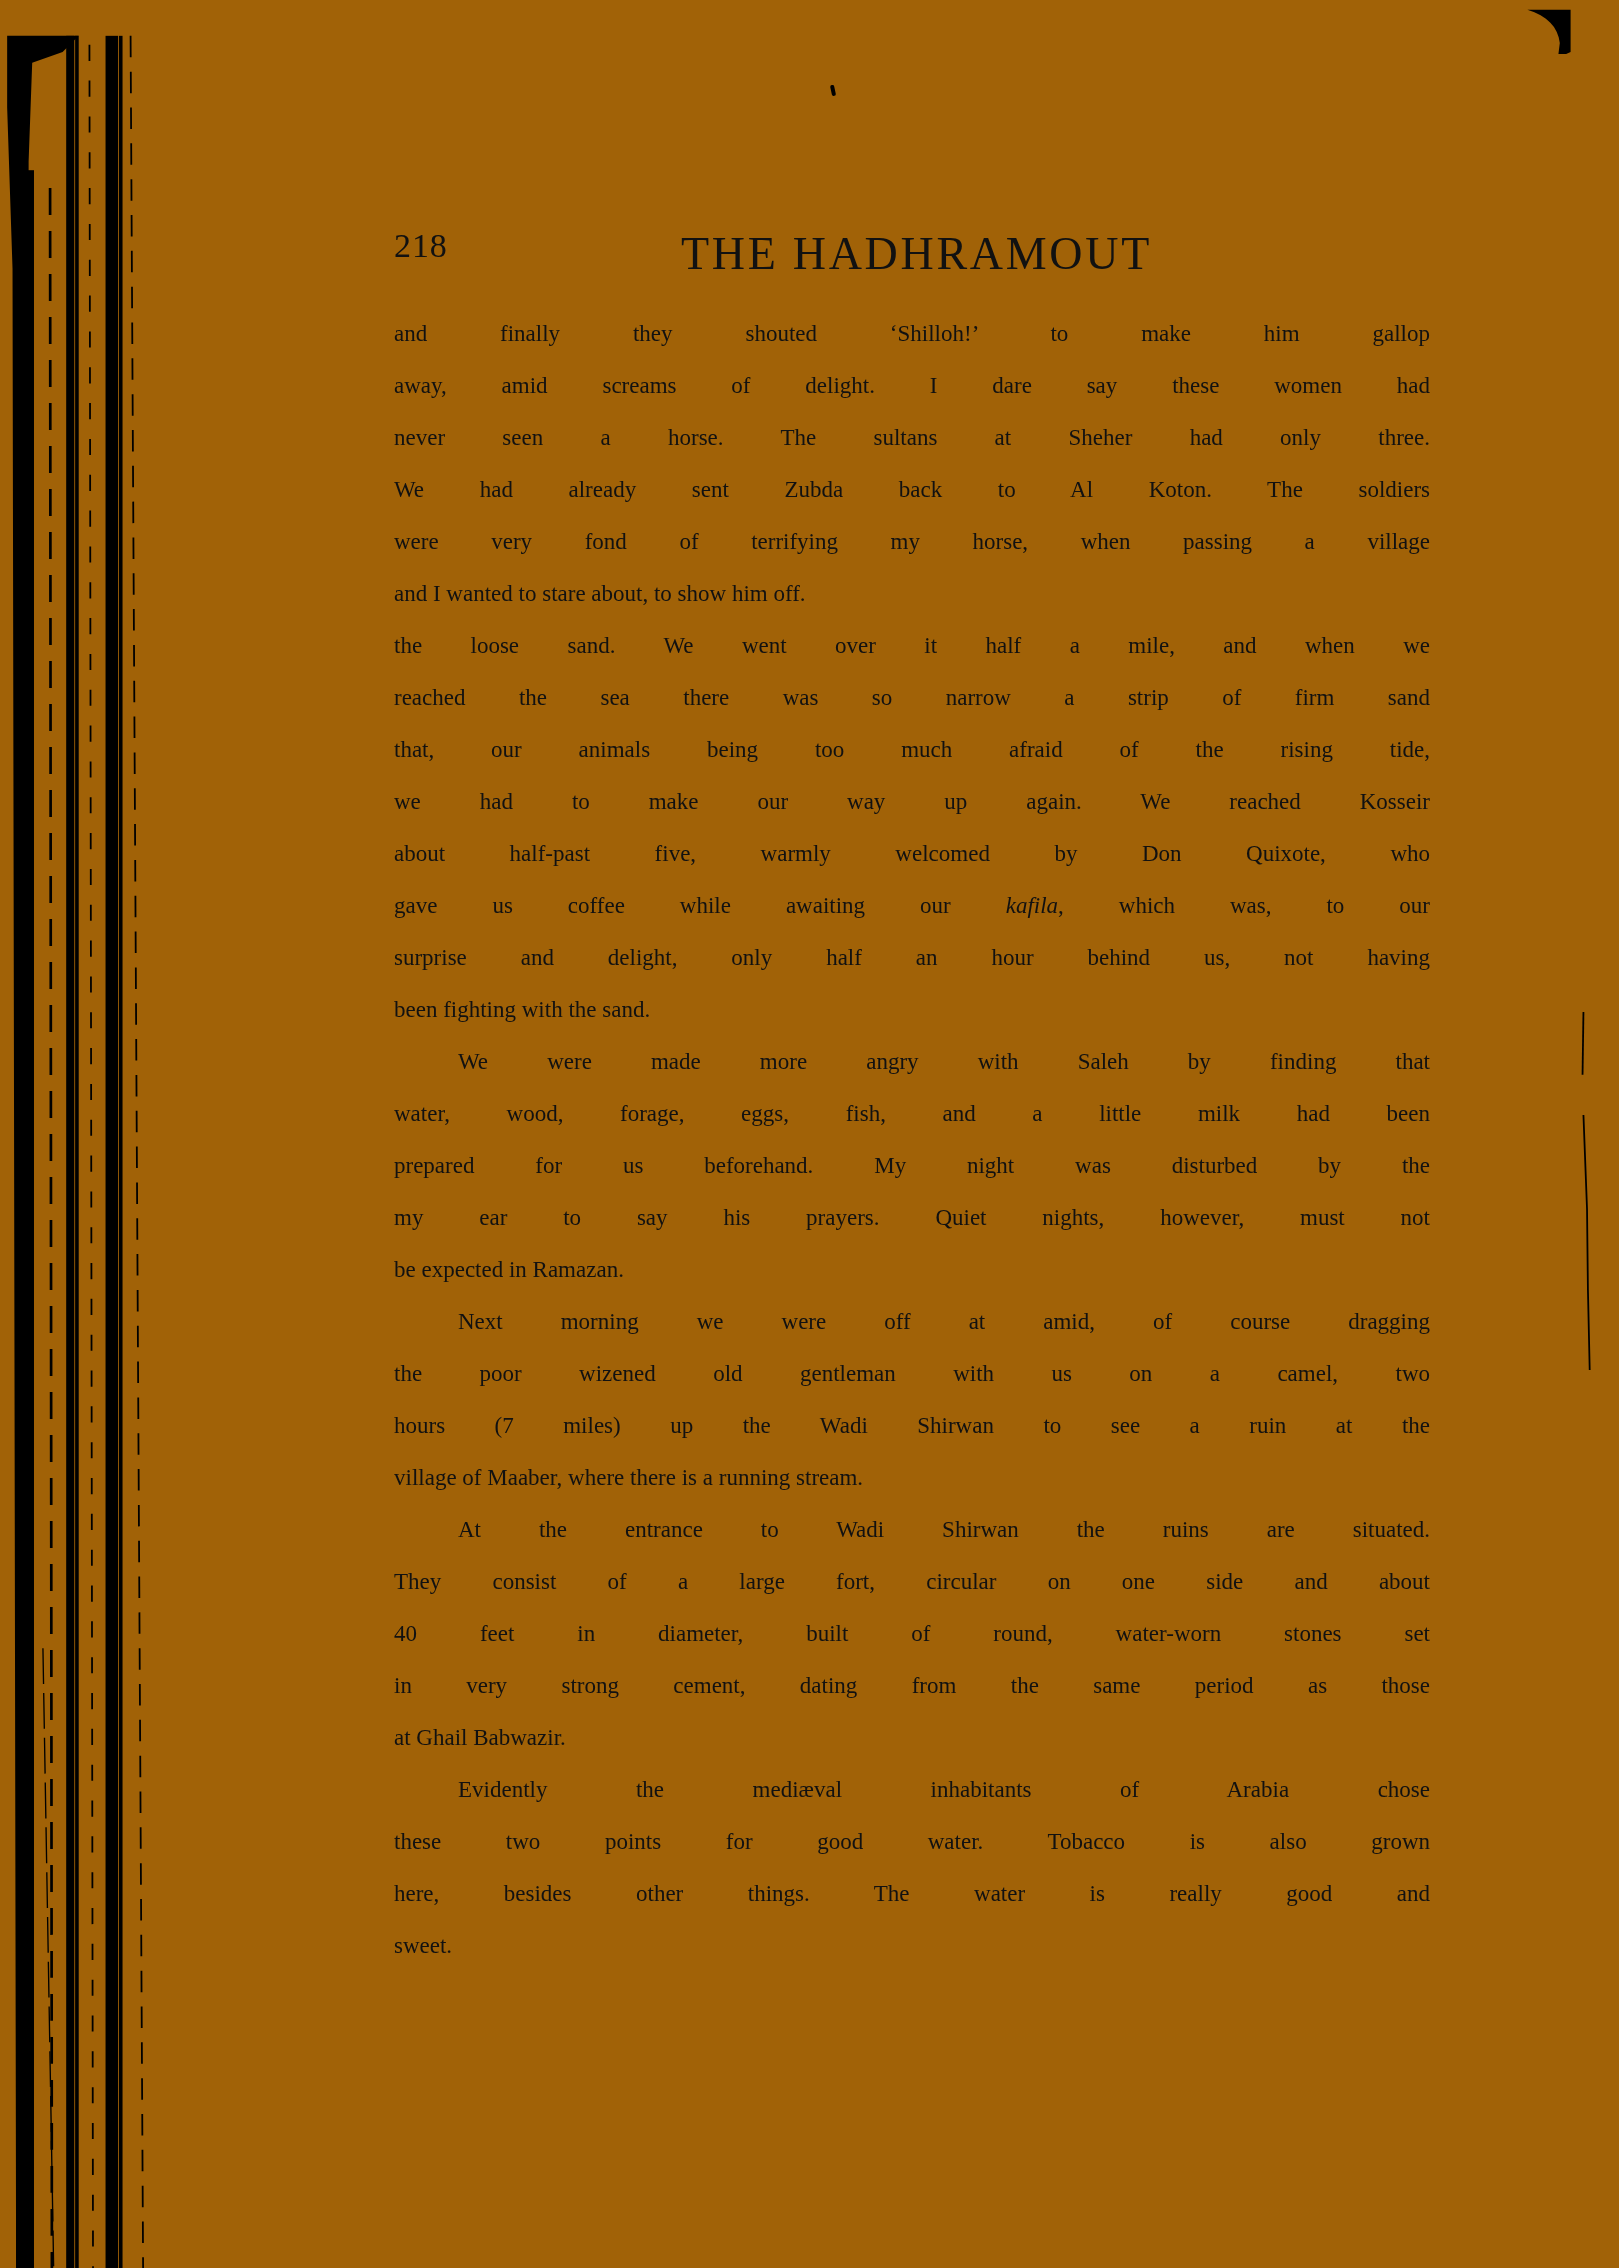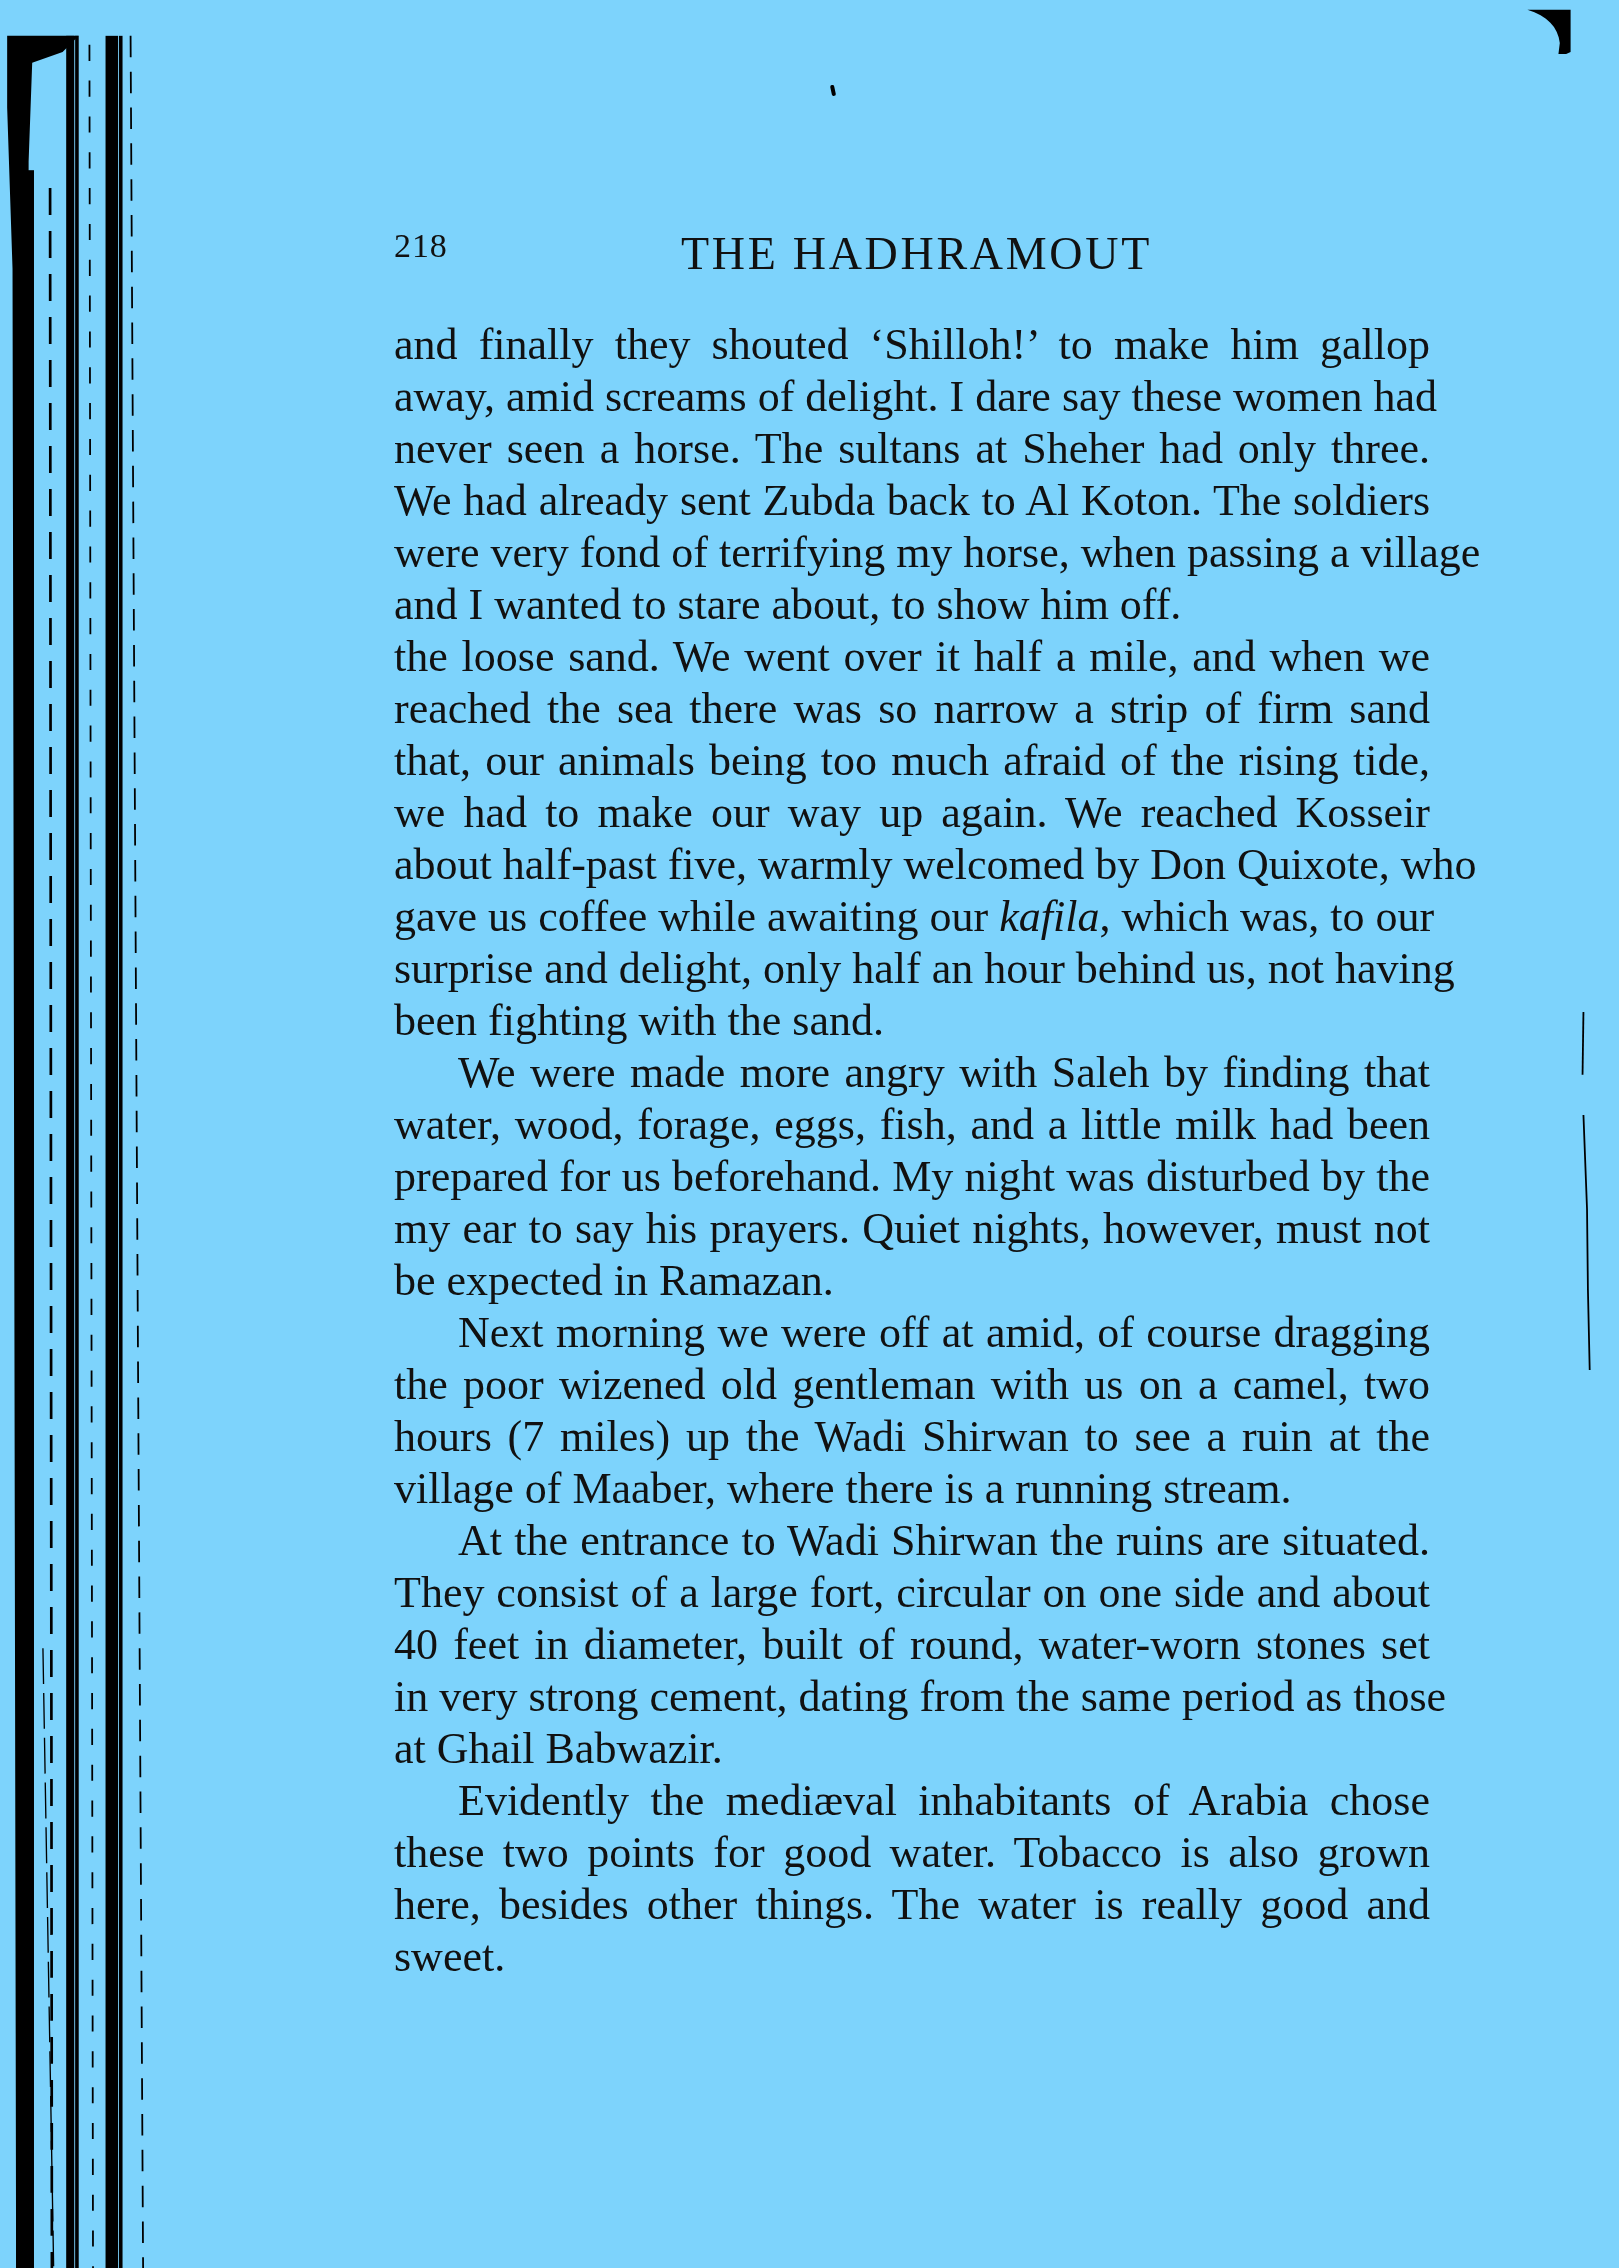--- a/index.html
+++ b/index.html
@@ -1,33 +1,33 @@
 <!DOCTYPE html>
 <html style="font-size:14.3px"><head>
 <meta charset="utf-8">
 <style>
   html, body { margin: 0; padding: 0; background: #ffffff; }
   body { width: 1619px; height: 2269px; position: relative; overflow: hidden; }
-  .page { position: absolute; left: 0; top: 0; width: 1619px; height: 2269px; background: #7dd3fc; }
+  .page { position: absolute; left: 0; top: 0; width: 1619px; height: 2269px; background: #a16207; }
 
   
   .binding { position: absolute; left: 0; top: 0; width: 161px; height: 2269px; }
   .corner-mark { position: absolute; left: 1522px; top: 7.2px; width: 54px; height: 47px; }
   .edge-lines { position: absolute; left: 1578px; top: 1012px; width: 27px; height: 367px; }
   .speck { position: absolute; left: 831px; top: 85px; width: 3.6px; height: 10.7px; background: #000; transform: rotate(-12deg); border-radius: 1.8px; }
 
   
   .running-head { position: absolute; left: 394px; top: 227px; width: 1039px; height: 43px;
                   font-family: "Liberation Serif", "DejaVu Serif", serif; color: #111; }
   .page-number { position: absolute; left: 0; top: 0; font-size: 34px; letter-spacing: 0.9px; }
   .book-title { position: absolute; left: 287px; top: 0; font-size: 46px; letter-spacing: 2.7px; }
 
   
-  .body-text { position: absolute; left: 394px; top: 319px; width: 1036px;
-               font-family: "Liberation Serif", "DejaVu Serif", serif; font-size: 44px;
+  .body-text { position: absolute; left: 394px; top: 308px; width: 1036px;
+               font-family: "Liberation Serif", "DejaVu Serif", serif; font-size: 23px;
                line-height: 52px; color: #111; }
   .line { display: block; height: 52px; white-space: nowrap; text-align: justify; text-align-last: justify; }
   .line.last { text-align-last: left; }
   .line.indent { padding-left: 64px; }
   .italic { font-style: italic; }
 </style>
 </head>
 <body>
 
 <div class="page">

